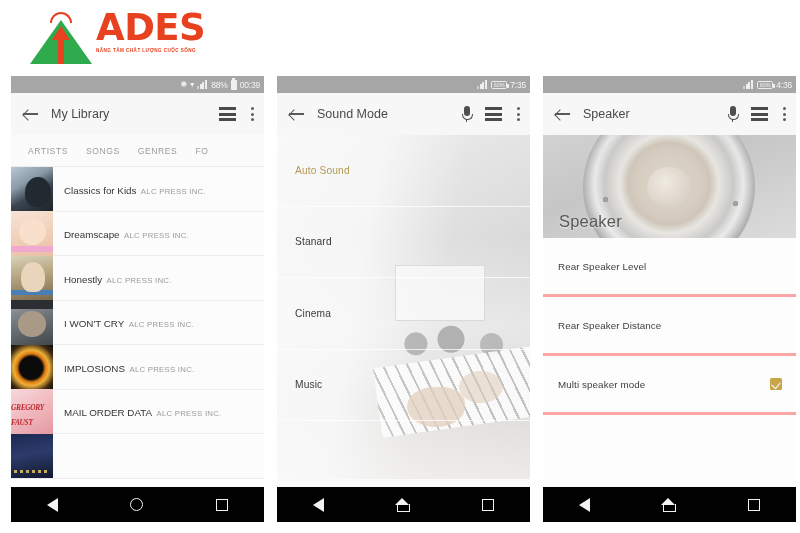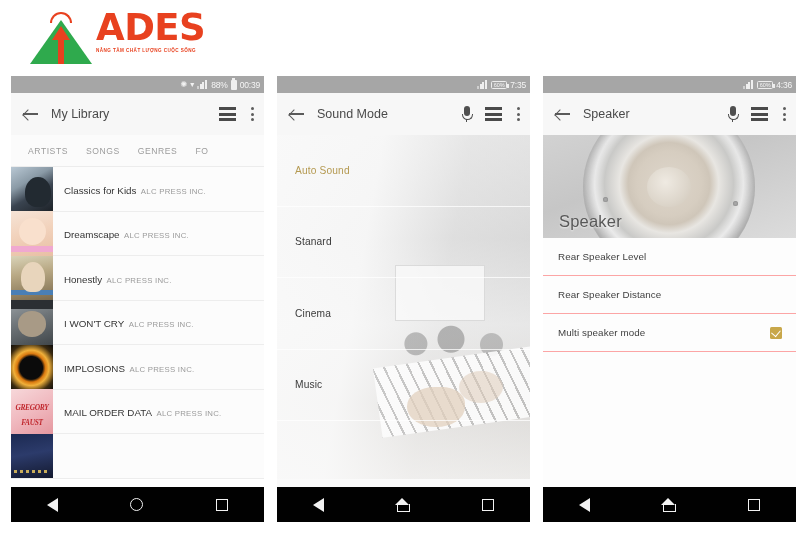--- a/index.html
+++ b/index.html
@@ -294,21 +294,20 @@
     height: 2.4px;
     background: #2b2b2b;
   }
   .tab.active { position: relative; }
 
   
   .album-list {
     background: #fcfcfc;
     height: 312px;
     overflow: hidden;
-    text-align: center;
   }
   .album-row {
     display: flex;
     align-items: center;
     height: 44.5px;
     border-bottom: 1px solid #ededed;
     cursor: pointer;
   }
   .album-thumb {
     width: 42px; height: 44.5px;
@@ -463,25 +462,25 @@
     position: absolute;
     left: 16px; bottom: 7px;
     font-size: 16.5px;
     color: #585858;
     font-family: "Liberation Sans", sans-serif;
     letter-spacing: .2px;
     text-shadow: 0 1px 2px rgba(255,255,255,.7);
   }
   .spk-list { background: #fdfdfd; }
   .spk-row {
-    height: 38px;
+    height: 59px;
     display: flex;
     align-items: center;
     padding: 0 14px 0 15px;
-    border-bottom: 1px solid #fca5a5;
+    border-bottom: 3px solid #fca5a5;
     cursor: pointer;
   }
   .spk-label {
     font-size: 9.8px;
     color: #3f3f3f;
     flex: 1;
     font-family: "Liberation Sans", sans-serif;
     letter-spacing: .1px;
   }
   .checkbox {

